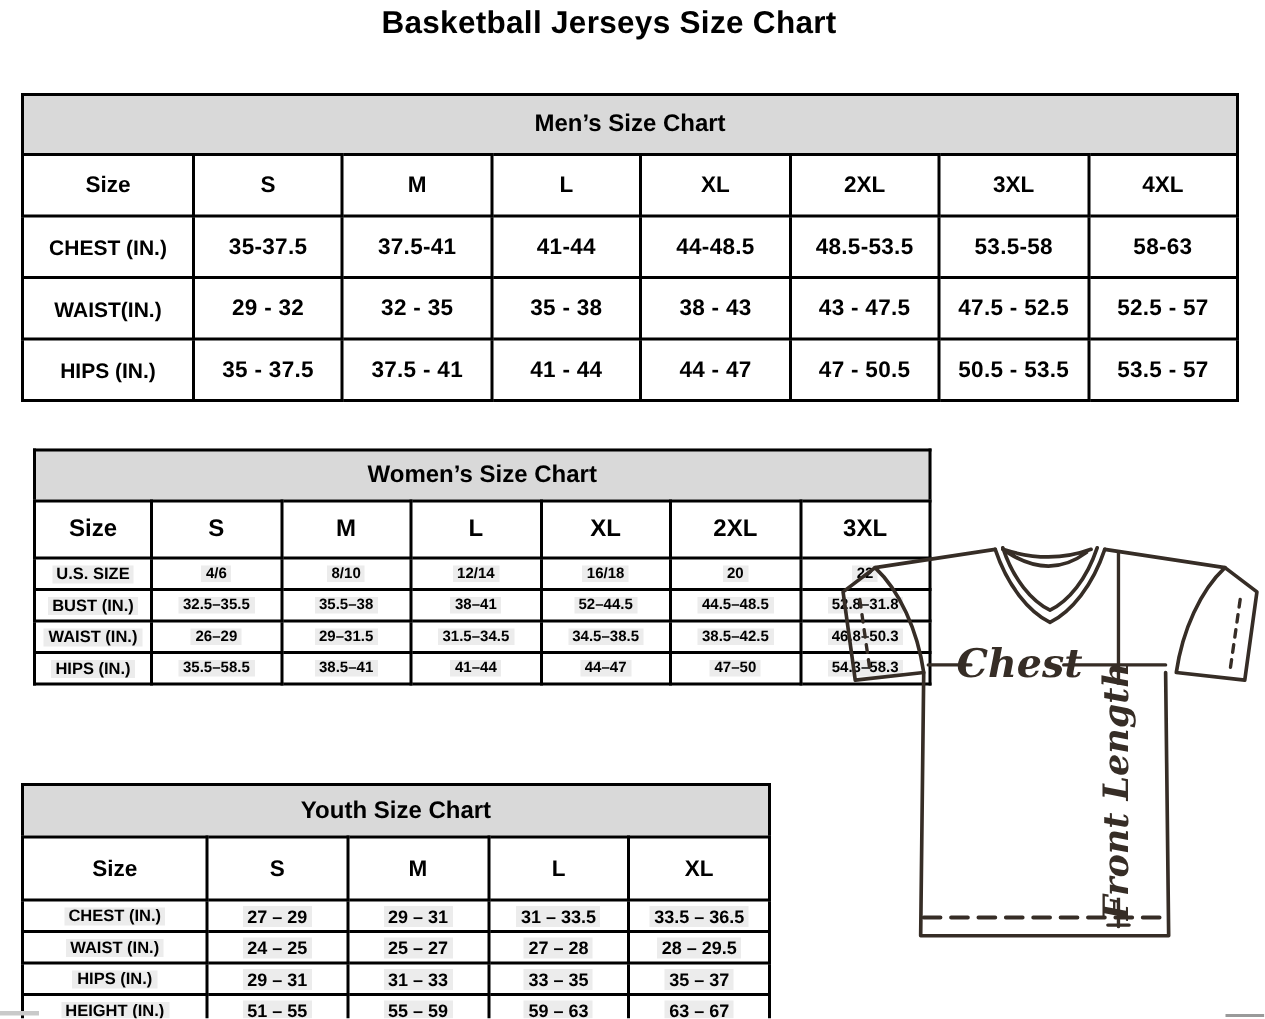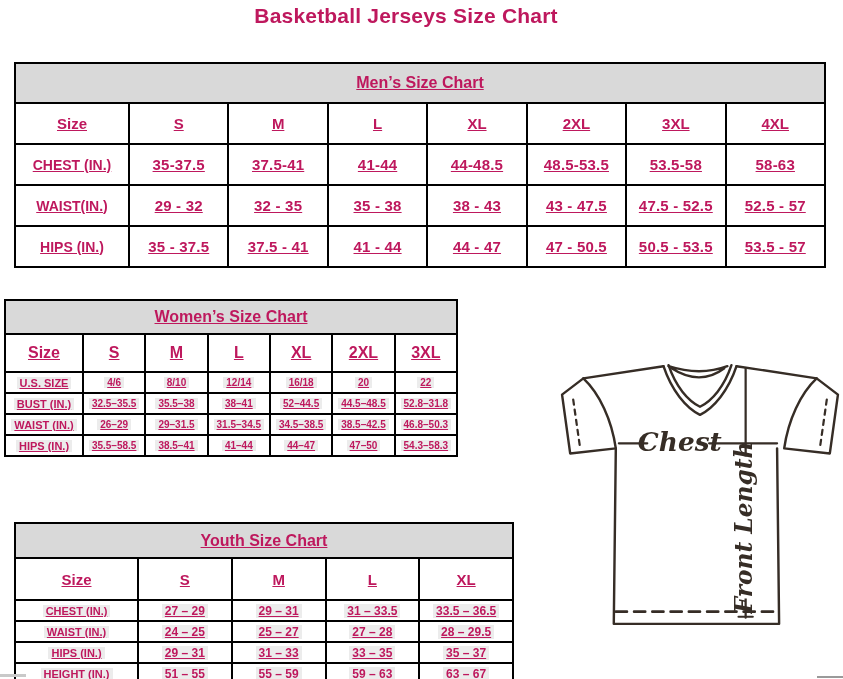--- a/index.html
+++ b/index.html
@@ -1,24 +1,24 @@
 <!DOCTYPE html>
 <html><head>
 <meta charset="utf-8">
 <style>
   html,body{margin:0;padding:0;background:#fff;}
   .canvas{
     position:relative;width:843px;height:679px;background:#ffffff;
-    font-family:"Liberation Sans",sans-serif;color:#be185d;overflow:hidden;
+    font-family:"Liberation Sans",sans-serif;color:#000000;overflow:hidden;
   }
   .page-title{
     position:absolute;top:4px;left:0;width:812px;margin:0;
     text-align:center;font-size:21px;font-weight:bold;letter-spacing:.2px;
   }
-  .tblwrap{position:absolute;font-weight:bold;text-decoration:underline;}
+  .tblwrap{position:absolute;font-weight:bold;}
   .tbl-title{
     border:2px solid #000;border-bottom:none;background:#d9d9d9;
     display:flex;align-items:center;justify-content:center;font-size:16px;
   }
   table{border-collapse:collapse;table-layout:fixed;width:100%;}
   th,td{border:2px solid #000;text-align:center;vertical-align:middle;padding:0;font-weight:bold;}
   
   .mens .tbl-title{height:38px;}
   .mens tr{height:41px;}
   .mens th,.mens td{font-size:15px;}
@@ -107,21 +107,21 @@
         <td>41 - 44</td>
         <td>44 - 47</td>
         <td>47 - 50.5</td>
         <td>50.5 - 53.5</td>
         <td>53.5 - 57</td>
       </tr>
     </tbody>
       </table>
   </div>
 
-  <div class="tblwrap womens" style="left:4px;top:299px;width:454px;">
+  <div class="tblwrap womens" style="left:22px;top:299px;width:599px;">
     <div class="tbl-title">Women’s Size Chart</div>
     <table>
       <colgroup>
           <col style="width:78px">
           <col>
           <col>
           <col>
           <col>
           <col>
           <col>

